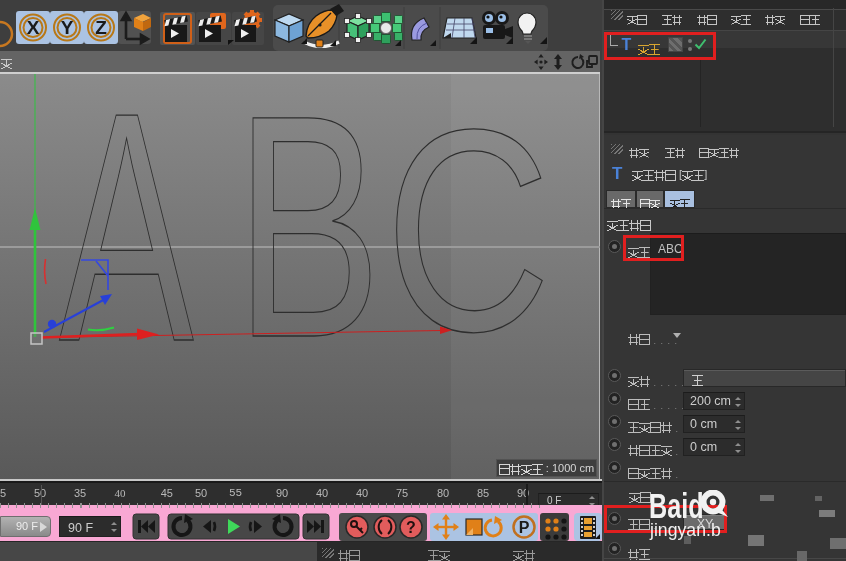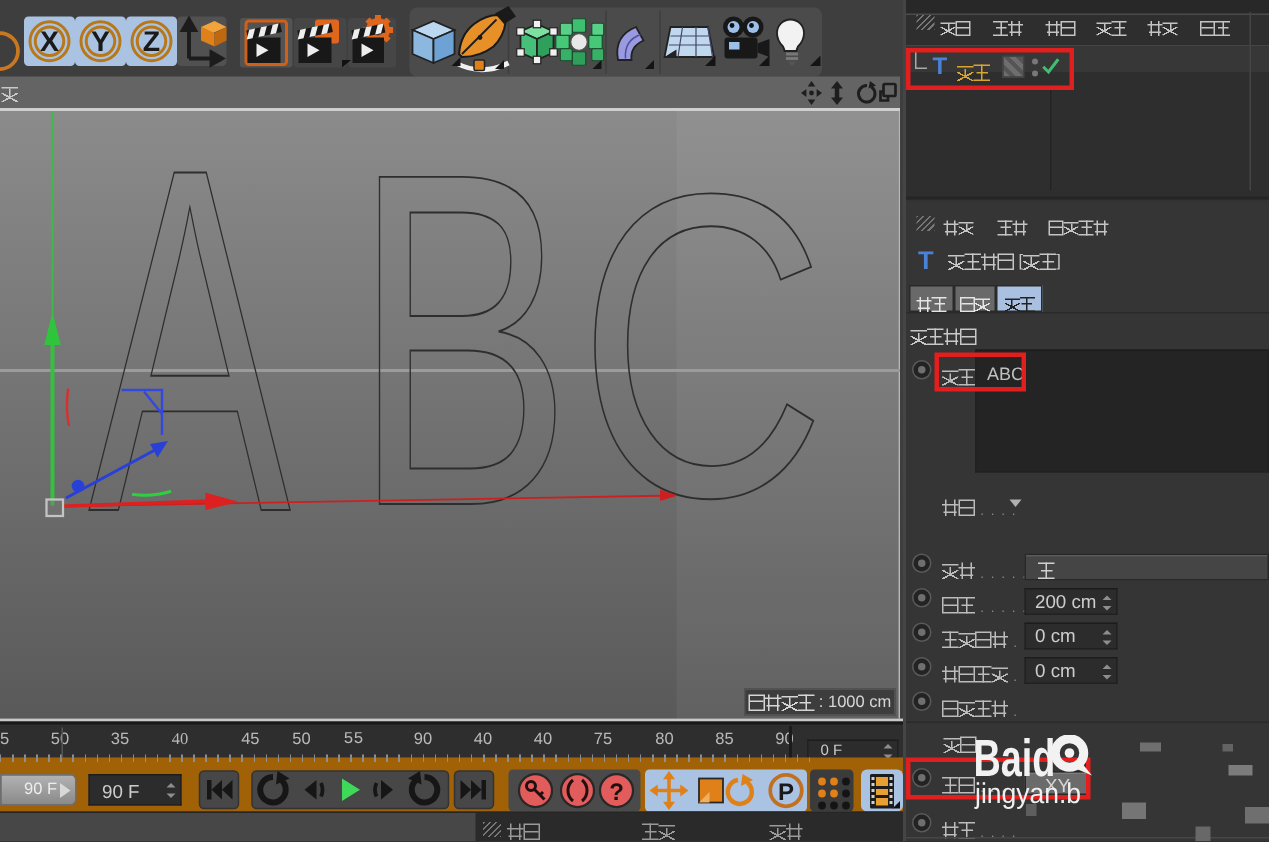--- a/index.html
+++ b/index.html
@@ -18,21 +18,21 @@
 
 #vptitle{left:0;top:51px;width:600px;height:23px;background:#646464;border-bottom:2px solid #cfcfcf;color:#c9c9c9;}
 #vp{left:0;top:74px;width:600px;height:407px;background:linear-gradient(#8b8b8b,#595959);border-right:1px solid #b5b5b5;}
 #vp .horizon{position:absolute;left:0;top:172px;width:600px;height:2px;background:#9b9b9b;}
 #vp .litecol{position:absolute;left:451px;top:0;width:149px;height:407px;background:rgba(255,255,255,0.05);}
 #gridlabel{left:496px;top:459px;width:101px;height:18px;background:#3d3d3d;border:1px solid #525252;color:#d6d6d6;font-size:11px;line-height:16px;text-align:center;}
 
 #ruler{left:0;top:479px;width:604px;height:26px;background:#2e2e2e;color:#b9b9b9;font-size:10px;border-top:2px solid #c8c8c8;}
 #ruler:before{content:"";position:absolute;left:0;top:0;width:604px;height:2px;background:#191919;}
 
-#transport{left:0;top:505px;width:604px;height:36px;background:#a16207;}
+#transport{left:0;top:505px;width:604px;height:36px;background:#f9a8d4;}
 
 #bstrip{left:0;top:541px;width:604px;height:20px;background:#474747;border-top:1px solid #262626;}
 #bstrip .right{position:absolute;left:317px;top:0;width:287px;height:20px;background:#2a2a2a;color:#999;}
 
 #rp{left:604px;top:0;width:242px;height:561px;background:#333;}
 #rp .om{position:absolute;left:0;top:0;width:242px;height:133px;background:#2e2e2e;border-bottom:2px solid #252525;}
 #rp .am{position:absolute;left:0;top:135px;width:242px;height:426px;background:#353535;}
 .redbox{position:absolute;border:3px solid #e11f1f;}
 .radio{position:absolute;width:13px;height:13px;border-radius:50%;background:#232323;border:1px solid #5a5a5a;}
 .radio:after{content:"";position:absolute;left:3px;top:3px;width:5px;height:5px;border-radius:50%;background:#6f6f6f;}

